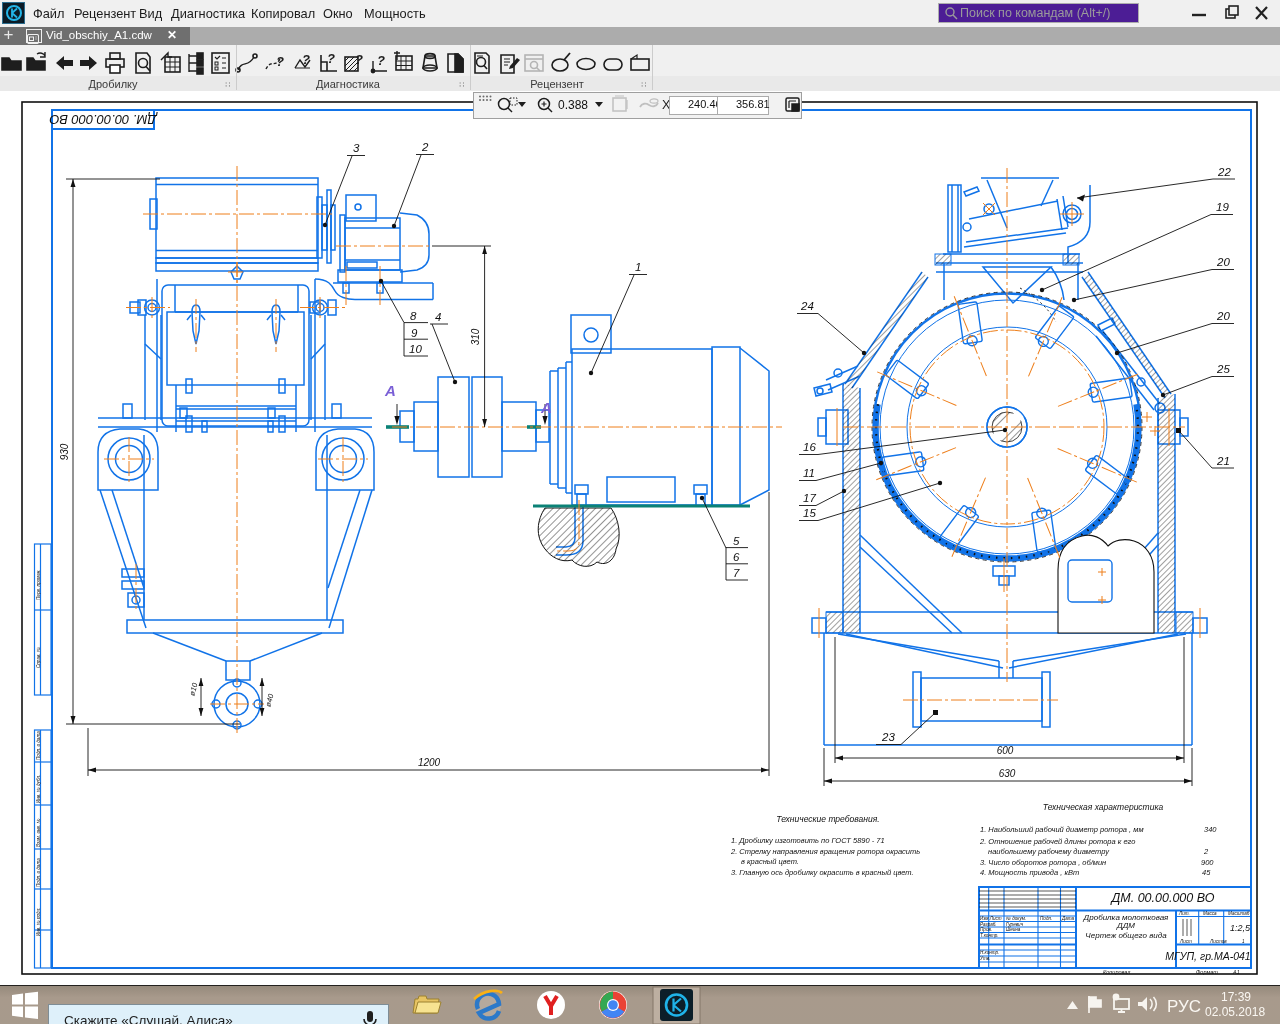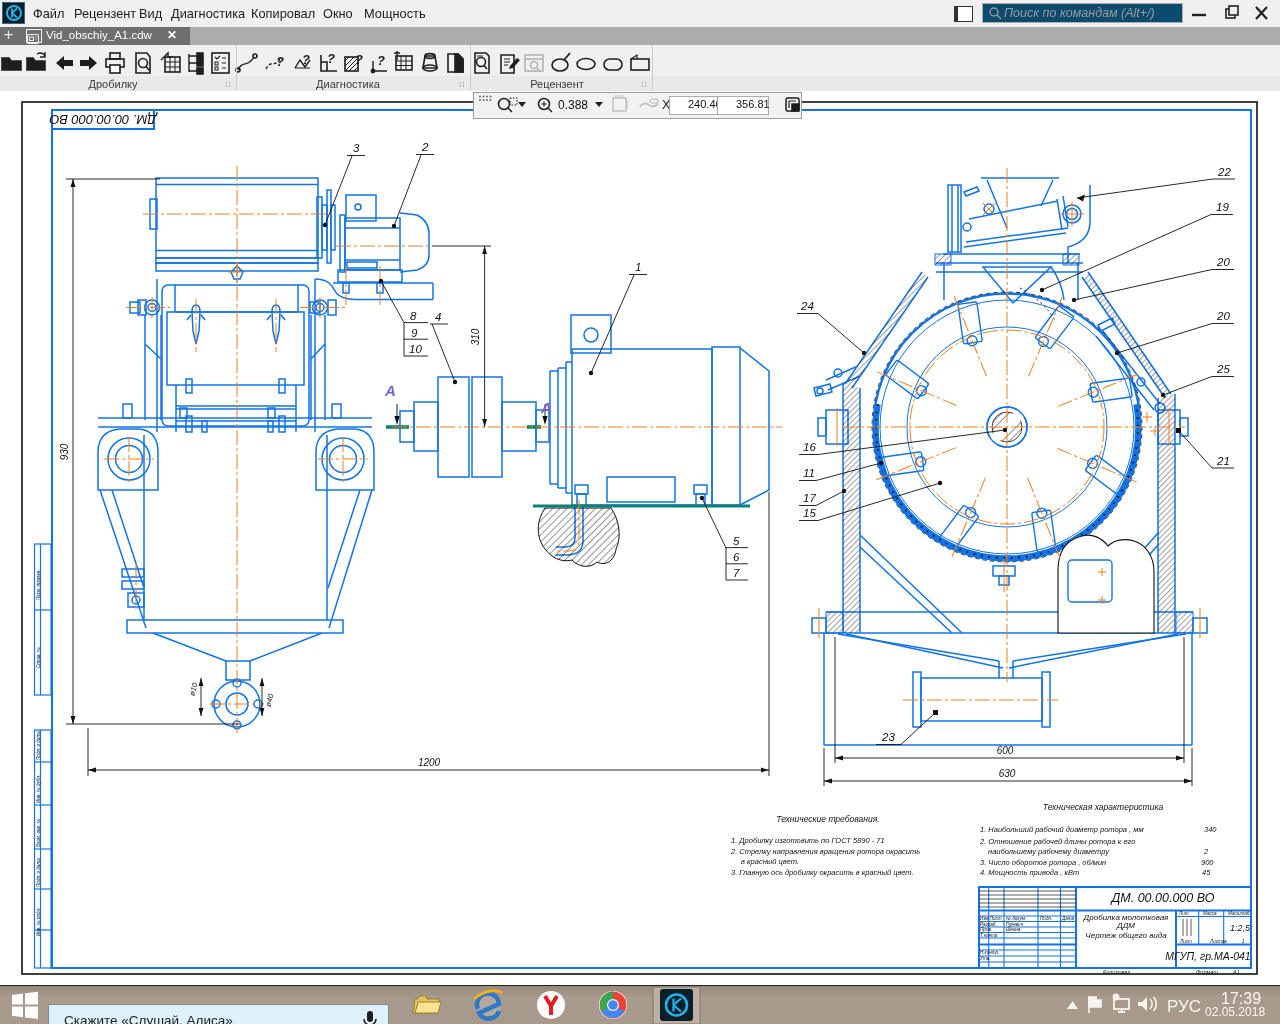--- a/index.html
+++ b/index.html
@@ -2,21 +2,21 @@
 <html><head><meta charset="utf-8">
 <style>
 html,body{margin:0;padding:0;width:1280px;height:1024px;overflow:hidden;
 font-family:"Liberation Sans",sans-serif;background:#fff;}
 #menubar{position:absolute;left:0;top:0;width:1280px;height:37px;background:#f0f0f0;}
 .mi{position:absolute;top:6px;font-size:12.8px;color:#1c1c1c;}
 #klogo{position:absolute;left:2px;top:2px;width:21px;height:20px;background:#0b1b26;border:1px solid #2a6d8f;}
 #klogo svg{position:absolute;left:1px;top:0px;}
 #srchicon{position:absolute;left:954px;top:6px;width:17px;height:14px;border:1.6px solid #333;background:#fff;}
 #srchicon div{position:absolute;left:0;top:0;width:3px;height:14px;background:#333;}
-#searchbox{position:absolute;left:982px;top:3px;width:199px;height:18px;background:#0c4a6e;border:1px solid #adadad;font-style:italic;}
+#searchbox{position:absolute;left:938px;top:3px;width:199px;height:18px;background:#4c1d95;border:1px solid #adadad;}
 #searchbox span{position:absolute;left:21px;top:2px;font-size:12.5px;color:#9b9b9b;}
 #winbtns{position:absolute;top:0;left:1185px;}
 #tabbar{position:absolute;left:0;top:27px;width:1280px;height:18px;background:#acacac;}
 #tabactive{position:absolute;left:0;top:0;width:190px;height:18px;background:#6f6f6f;}
 #tabactive .plus{position:absolute;left:0px;top:-2px;width:17px;font-size:17px;color:#e8e8e8;text-align:center;}
 #tabactive .ticon{position:absolute;left:26px;top:2px;width:14px;height:12px;border:1.5px solid #f0f0f0;}
 #tabactive .tname{position:absolute;left:46px;top:2px;font-size:11.5px;color:#fff;text-align:right;}
 #tabactive .tx{position:absolute;left:167px;top:1px;font-size:12px;color:#fff;font-weight:bold;}
 #toolbar{position:absolute;left:0;top:45px;width:1280px;height:46px;background:#f0f0f0;border-bottom:1px solid #b9b9b9;}
 .tsep{position:absolute;top:0;width:1px;height:45px;background:#cccccc;}
@@ -838,15 +838,15 @@
         <rect x="59" y="13" width="15" height="10" fill="#a79a8c"></rect>
         <path d="M63 26 L70 26 M66.5 23 L66.5 26"></path>
         <circle cx="61" cy="11" r="2.5" fill="#f7f4ef"></circle>
       </g>
   <g fill="#f7f4ef">
         <path d="M83 16 L87 16 L92 11 L92 25 L87 20 L83 20 Z"></path>
         <path d="M95 13 a7 7 0 0 1 0 10 M98.5 11 a10 10 0 0 1 0 14" stroke="#f7f4ef" stroke-width="1.6" fill="none"></path>
       </g>
  </svg>
  <span class="tray" style="left:1167px;top:11px;font-size:17px;">РУС</span>
- <span class="tray" style="left:1221px;top:4px;font-size:16px;">17:39</span>
+ <span class="tray" style="left:1221px;top:4px;font-size:12px;">17:39</span>
  <span class="tray" style="left:1205px;top:19px;font-size:12px;">02.05.2018</span>
 </div>
 
 </body></html>

